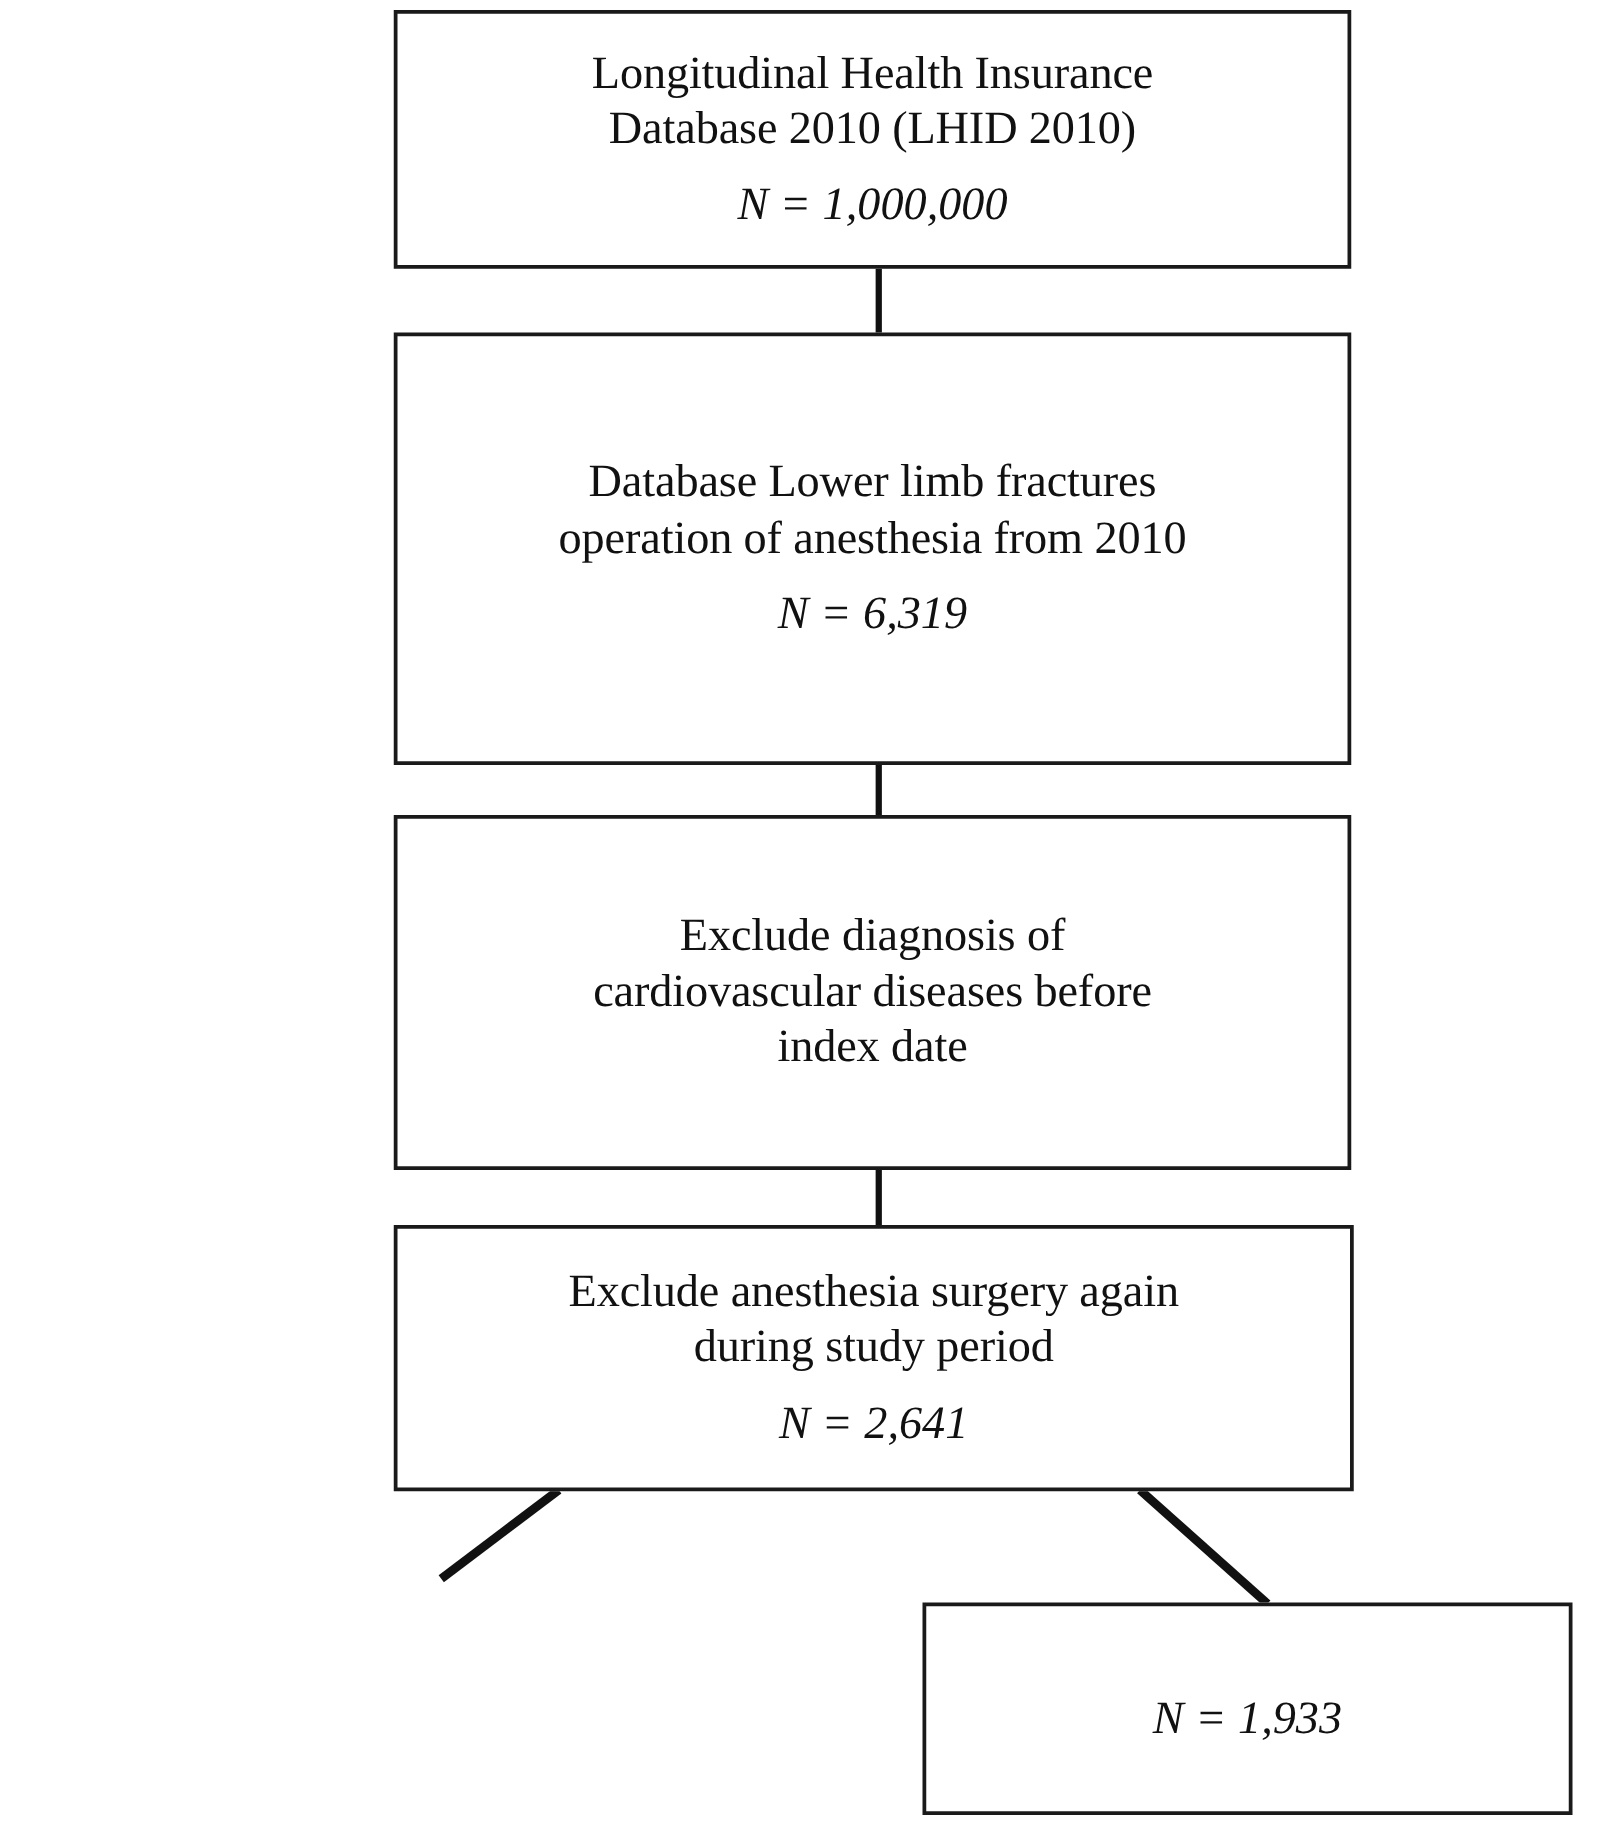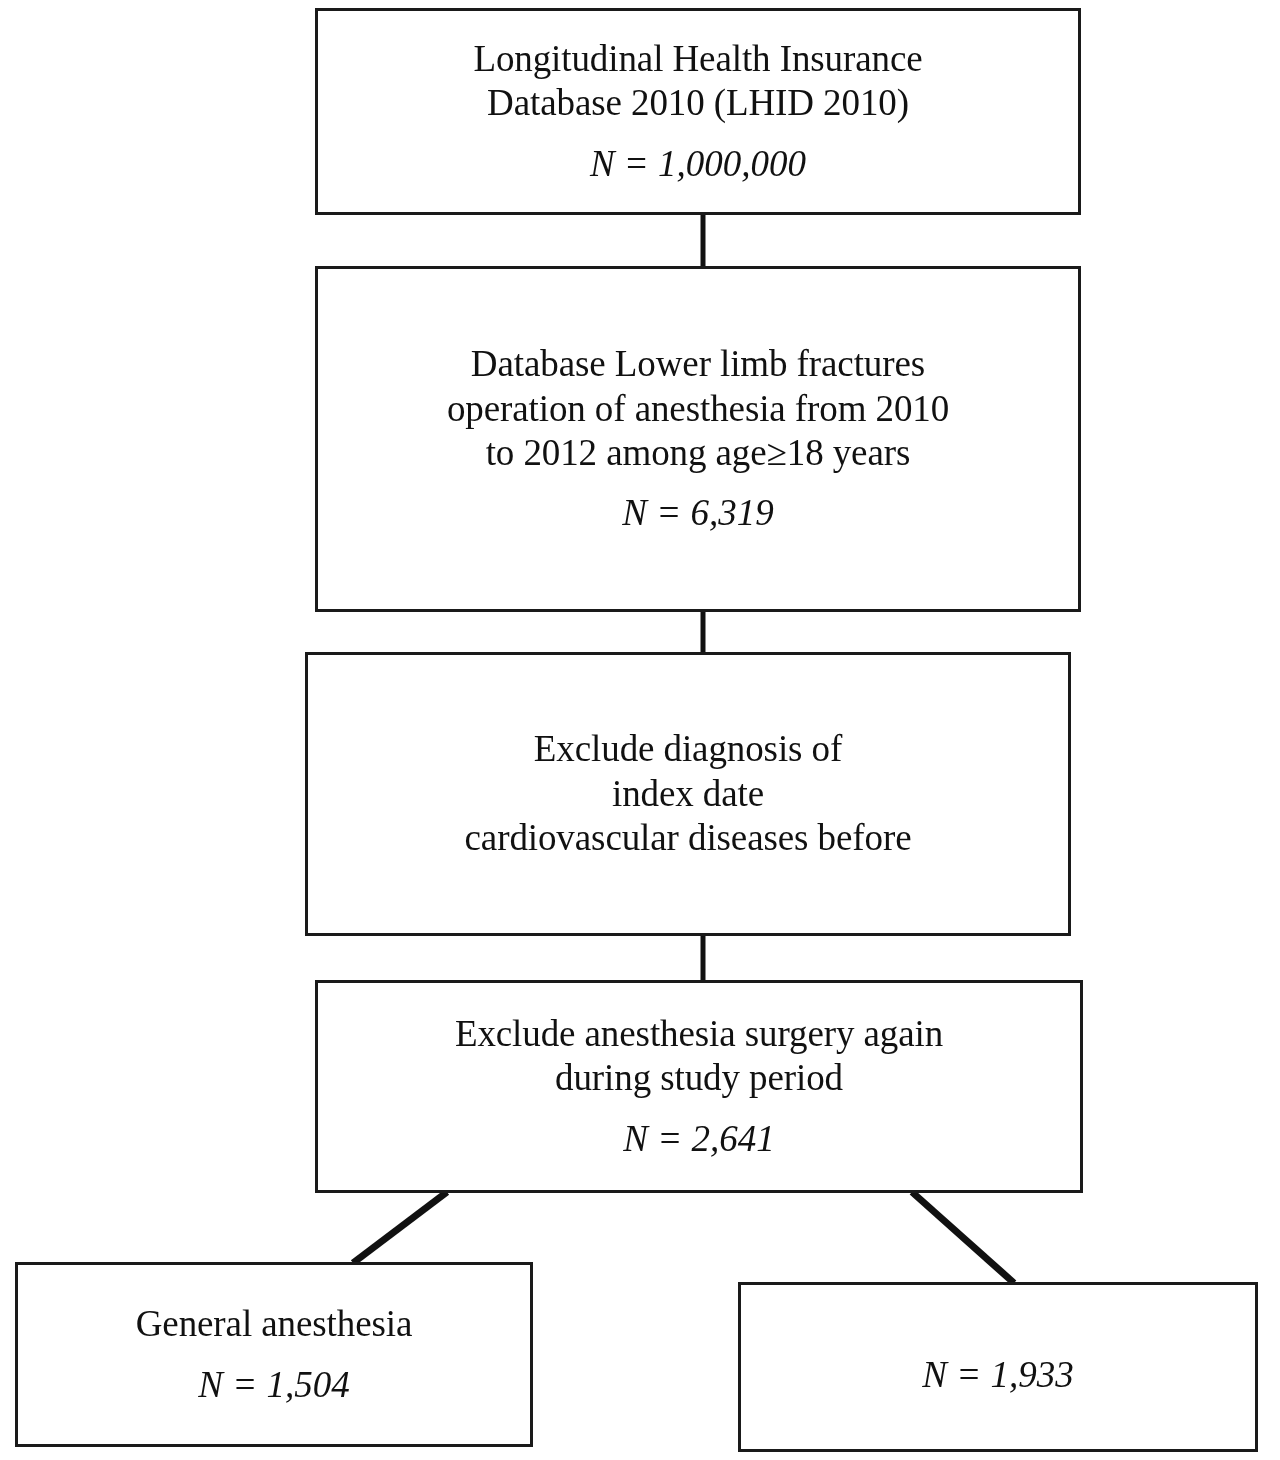--- a/index.html
+++ b/index.html
@@ -89,47 +89,40 @@
       <span class="box-line">Longitudinal Health Insurance</span>
       <span class="box-line">Database 2010 (LHID 2010)</span>
       <span class="box-count">N = 1,000,000</span>
     </div>
   </div>
 
   <div class="flow-box" style="left:315px; top:266px; width:766px; height:346px;">
     <div class="box-lines">
       <span class="box-line">Database Lower limb fractures</span>
       <span class="box-line">operation of anesthesia from 2010</span>
-      <span class="box-line">to 2012 among age≥18 years</span>
       <span class="box-count">N = 6,319</span>
     </div>
   </div>
 
-  <div class="flow-box" style="left:305px; top:652px; width:766px; height:284px;">
+  <div class="flow-box" style="left:315px; top:652px; width:766px; height:284px;">
     <div class="box-lines">
       <span class="box-line">Exclude diagnosis of</span>
+      <span class="box-line">cardiovascular diseases before</span>
       <span class="box-line">index date</span>
-      <span class="box-line">cardiovascular diseases before</span>
     </div>
   </div>
 
   <div class="flow-box" style="left:315px; top:980px; width:768px; height:213px;">
     <div class="box-lines">
       <span class="box-line">Exclude anesthesia surgery again</span>
       <span class="box-line">during study period</span>
       <span class="box-count">N = 2,641</span>
     </div>
   </div>
 
-  <div class="flow-box" style="left:15px; top:1262px; width:518px; height:185px;">
-    <div class="box-lines">
-      <span class="box-line">General anesthesia</span>
-      <span class="box-count">N = 1,504</span>
-    </div>
-  </div>
 
   <div class="flow-box" style="left:738px; top:1282px; width:520px; height:170px;">
     <div class="box-lines">
       <span class="box-count">N = 1,933</span>
     </div>
   </div>
 
 </div>
 
 </body></html>

